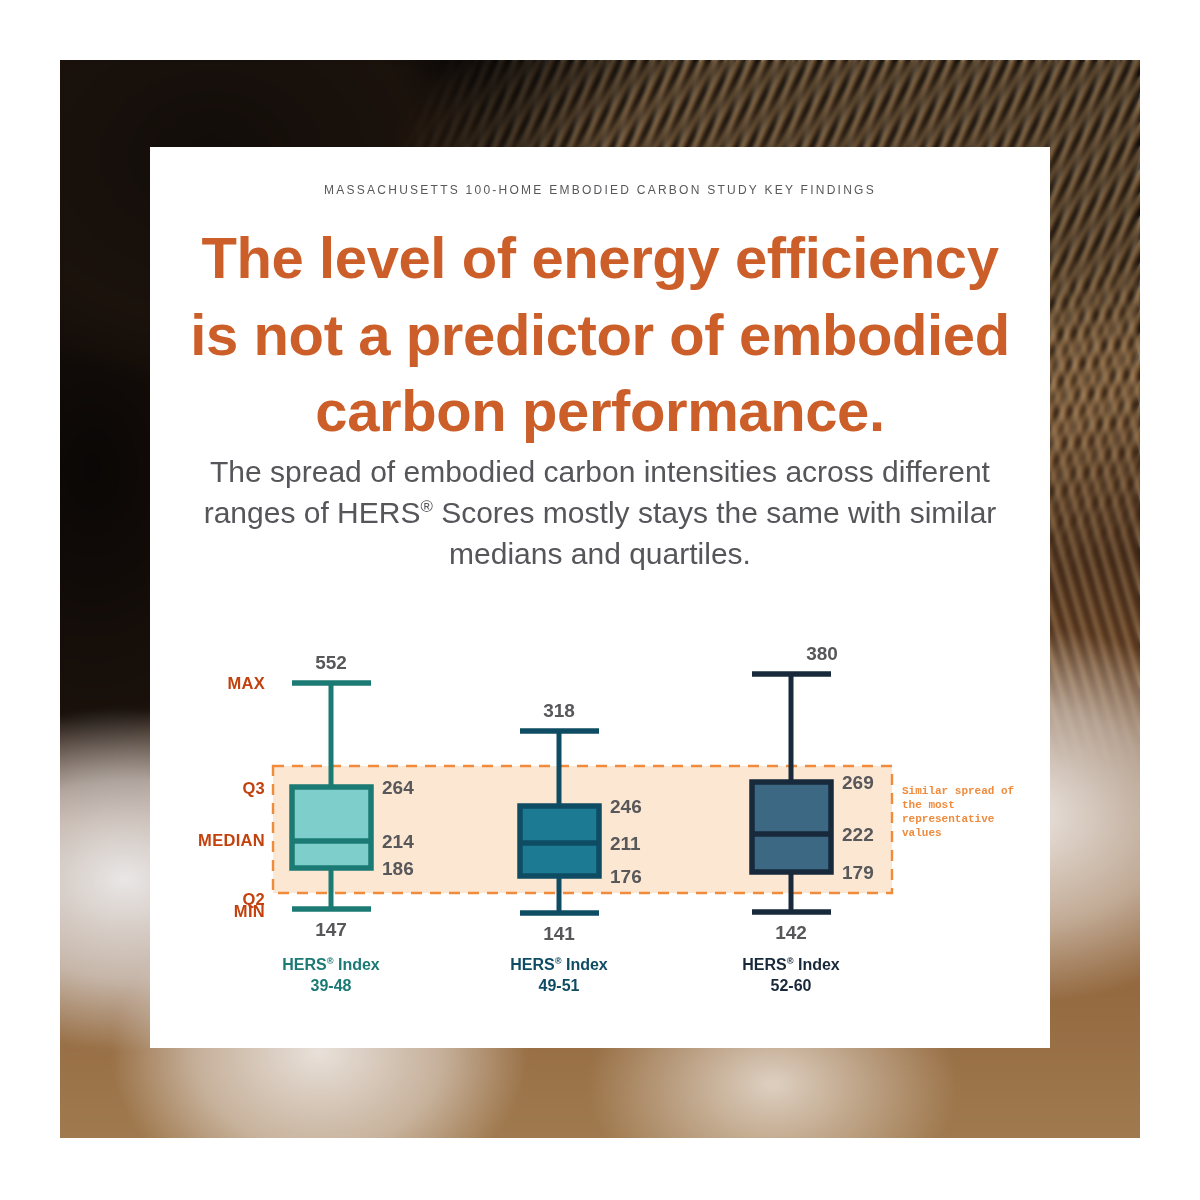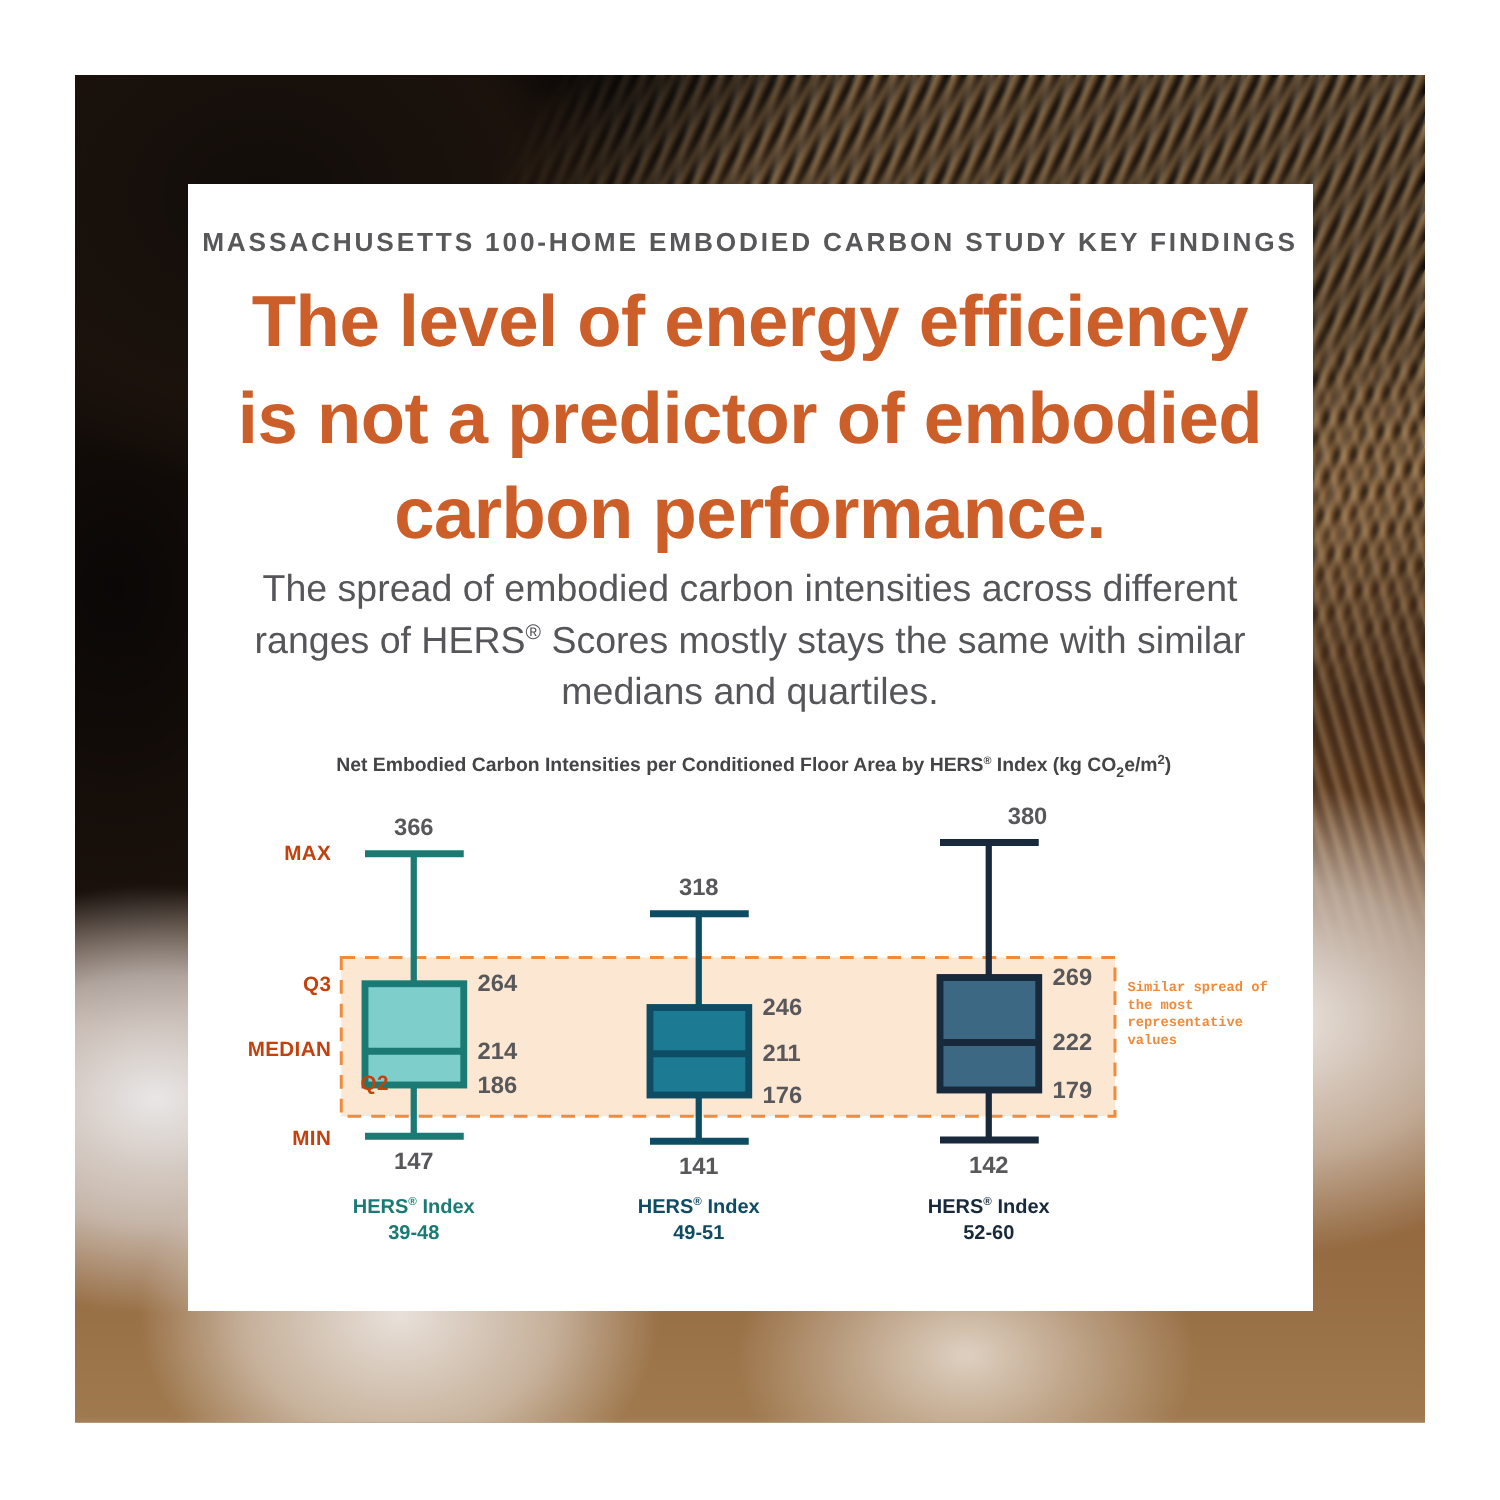--- a/index.html
+++ b/index.html
@@ -89,22 +89,22 @@
     height: 901px;
     background: #ffffff;
   }
 
   .eyebrow {
     position: absolute;
     left: 0;
     top: 36px;
     width: 900px;
     text-align: center;
-    font-size: 21px;
-    font-weight: 700;
+    font-size: 12px;
+    font-weight: 400;
     letter-spacing: 2.25px;
     color: #58585b;
     font-family: "Liberation Sans", sans-serif;
   }
 
   .headline {
     position: absolute;
     left: 32px;
     top: 73px;
     width: 836px;
@@ -212,23 +212,20 @@
   <div class="card">
 
     <div class="eyebrow">MASSACHUSETTS 100-HOME EMBODIED CARBON STUDY KEY FINDINGS</div>
 
     <div class="headline">The level of energy efficiency is not a predictor of embodied carbon performance.</div>
 
     <div class="subhead">
       <span>The spread of embodied carbon intensities across different ranges of HERS</span><sup>®</sup><span> Scores mostly stays the same with similar medians and quartiles.</span>
     </div>
 
-    <div class="chart-title">
-      <span>Net Embodied Carbon Intensities per Conditioned Floor Area by HERS</span><sup>®</sup><span> Index (kg CO</span><span class="sub2">2</span><span>e/m</span><span class="sup2">2</span><span>)</span>
-    </div>
 
     <div class="chart">
 
       <svg width="900" height="901" viewBox="0 0 900 901">
 
         <rect x="123" y="619" width="619" height="127" fill="#FCE7D3" stroke="#F08B3C" stroke-width="2.4" stroke-dasharray="11 8"></rect>
 
         <g>
           <line x1="181" y1="535" x2="181" y2="640" stroke="#1B7A73" stroke-width="5"></line>
           <line x1="142" y1="536" x2="221" y2="536" stroke="#1B7A73" stroke-width="5.5"></line>
@@ -253,24 +250,24 @@
           <line x1="641" y1="725" x2="641" y2="765" stroke="#17293A" stroke-width="5"></line>
           <line x1="602" y1="765" x2="681" y2="765" stroke="#17293A" stroke-width="5.5"></line>
           <rect x="602" y="635" width="79" height="90" fill="#3C6884" stroke="#17293A" stroke-width="5.5"></rect>
           <line x1="602" y1="687" x2="681" y2="687" stroke="#17293A" stroke-width="5.5"></line>
         </g>
       </svg>
 
       <div class="ylab" style="left:0px;  top:527px; width:115px;">MAX</div>
       <div class="ylab" style="left:0px;  top:632px; width:115px;">Q3</div>
       <div class="ylab" style="left:0px;  top:684px; width:115px;">MEDIAN</div>
-      <div class="ylab" style="left:0px;  top:711px; width:115px;padding-left:46px;">Q2</div>
+      <div class="ylab" style="left:0px;  top:743px; width:115px;">Q2</div>
       <div class="ylab" style="left:0px;  top:755px; width:115px;">MIN</div>
 
-      <div class="vlab center" style="left:131px; top:505px; width:100px;">366</div>
+      <div class="vlab center" style="left:131px; top:505px; width:100px;">552</div>
       <div class="vlab" style="left:232px; top:630px;">264</div>
       <div class="vlab" style="left:232px; top:684px;">214</div>
       <div class="vlab" style="left:232px; top:711px;">186</div>
       <div class="vlab center" style="left:131px; top:772px; width:100px;">147</div>
 
       <div class="vlab center" style="left:359px; top:553px; width:100px;">318</div>
       <div class="vlab" style="left:460px; top:649px;">246</div>
       <div class="vlab" style="left:460px; top:686px;">211</div>
       <div class="vlab" style="left:460px; top:719px;">176</div>
       <div class="vlab center" style="left:359px; top:776px; width:100px;">141</div>

